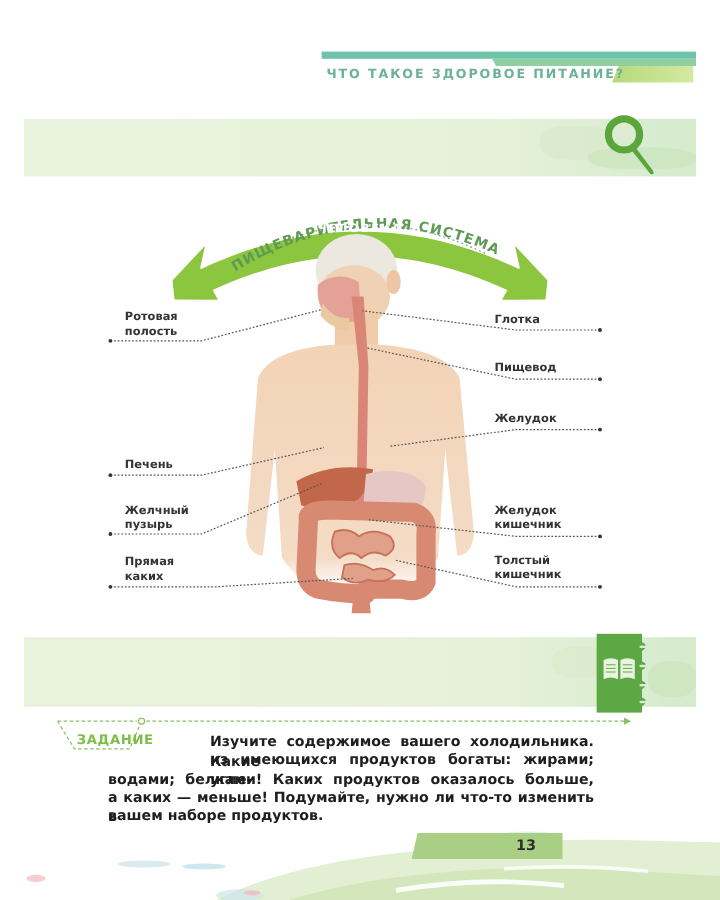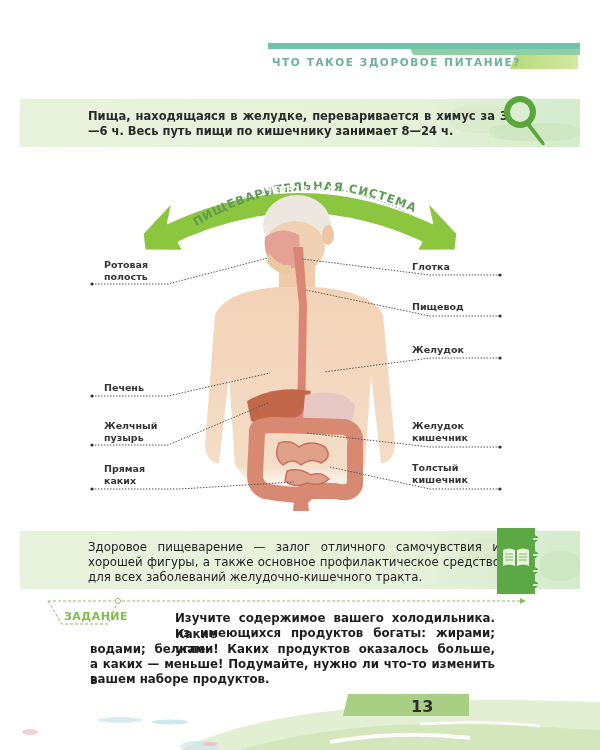--- a/index.html
+++ b/index.html
@@ -57,34 +57,33 @@
   .task-label {
     left: 64px; top: 610px; font-size: 11px; font-weight: bold; color: #7fbd4a; letter-spacing: .5px;
   }
   .task-text {
     font-size: 11.8px; font-weight: bold; color: #1e1e1e; line-height: 15.5px; text-align: justify;
   }
 
   
   .footer-art { left: 0; top: 680px; width: 600px; height: 70px; }
   .page-num-bg { left: 343px; top: 694px; width: 126px; height: 22px; background: #a9cf85; clip-path: polygon(4% 0,100% 0,100% 100%,0 100%); }
-  .page-num { left: 411px; top: 697px; font-size: 16px; font-weight: bold; color: #2d2d2d; }
+  .page-num { left: 430px; top: 697px; font-size: 12px; font-weight: bold; color: #2d2d2d; }
 </style>
 </head>
 <body>
 
 <div class="abs hdr-bar1"></div>
 <div class="abs hdr-bar2"></div>
 <div class="abs hdr-bar3"></div>
 <div class="abs hdr-title">ЧТО ТАКОЕ ЗДОРОВОЕ ПИТАНИЕ?</div>
 
 <div class="abs panel panel-1">
   <div class="deco-smudge" style="left:430px;top:6px;width:60px;height:28px;background:#d9e8c8;"></div>
   <div class="deco-smudge" style="left:470px;top:24px;width:90px;height:18px;background:#c9e2b8;"></div>
-  <div class="panel-text">Пища, находящаяся в желудке, переваривается в химус за 3—6 ч. Весь путь пищи по кишечнику занимает 8—24 ч.</div>
 </div>
 <svg class="abs magnifier" viewBox="0 0 50 56">
   <circle cx="20" cy="20" r="13" fill="none" stroke="#5aa63a" stroke-width="6"></circle>
   <path d="M29 30 L44 50 Q46 54 42 53 L27 34 Z" fill="#5aa63a"></path>
 </svg>
 
 <svg class="abs diag-title" viewBox="0 0 320 110">
   <defs>
     <path id="arcText" d="M38 78 Q160 -8 290 60"></path>
   </defs>
@@ -191,21 +190,20 @@
   <div>кишечник</div>
 </div>
 <div class="abs lbl right" style="left:400px;top:462px;width:100px;">
   <div>Толстый</div>
   <div>кишечник</div>
 </div>
 
 <div class="abs panel panel-2">
   <div class="deco-smudge" style="left:440px;top:8px;width:50px;height:26px;background:#dbe7c8;"></div>
   <div class="deco-smudge" style="left:520px;top:20px;width:40px;height:30px;background:#c9e2b8;"></div>
-  <div class="panel-text">Здоровое пищеварение — залог отличного самочувствия и хорошей фигуры, а также основное профилактическое средство для всех заболеваний желудочно-кишечного тракта.</div>
 </div>
 <svg class="abs notebook" viewBox="0 0 46 66">
   <rect x="0" y="0" width="38" height="66" fill="#5ba845"></rect>
   <g fill="#e9f3e0">
     <path d="M6 22 Q12 19 18 22 L18 38 Q12 35 6 38 Z"></path>
     <path d="M20 22 Q26 19 32 22 L32 38 Q26 35 20 38 Z"></path>
   </g>
   <g stroke="#5ba845" stroke-width="0.8">
     <line x1="8" y1="26" x2="16" y2="26"></line>
       <line x1="8" y1="29" x2="16" y2="29"></line>

